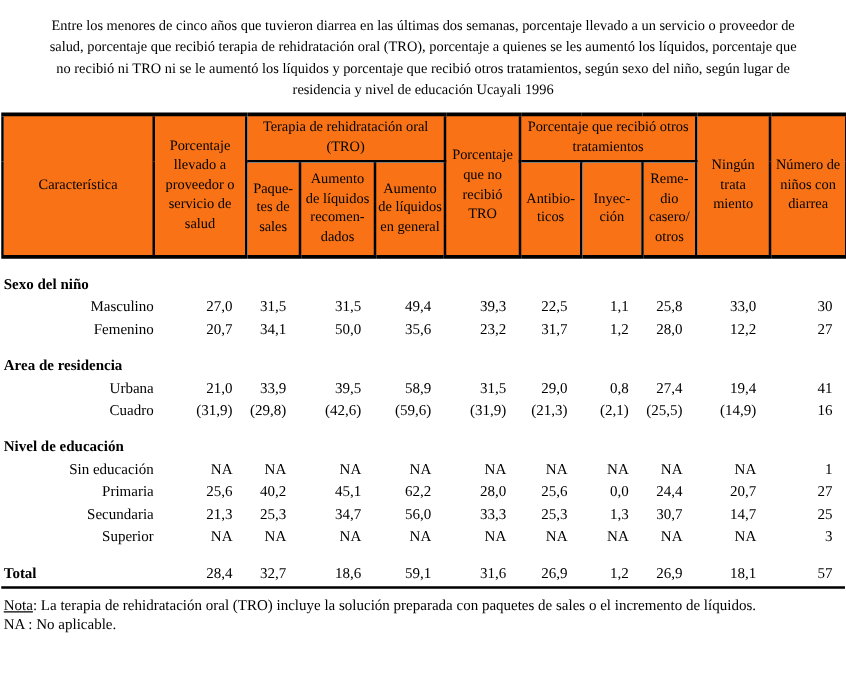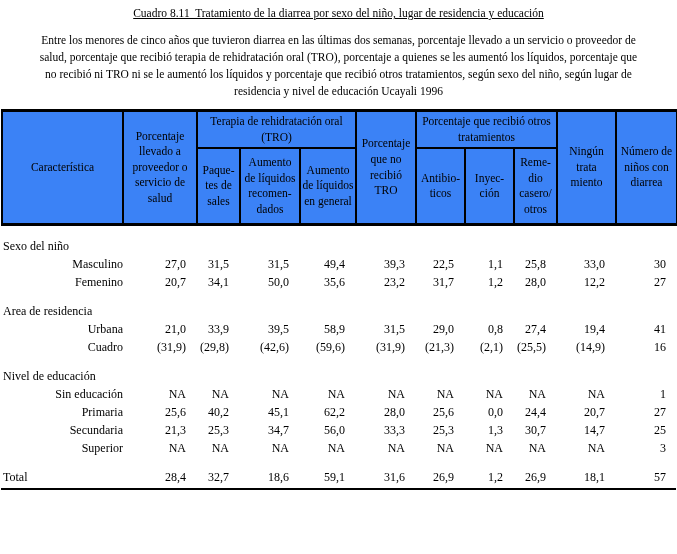--- a/index.html
+++ b/index.html
@@ -27,21 +27,21 @@
     line-height: 17px;
   }
 
   table.data {
     border-collapse: collapse;
     table-layout: fixed;
     width: 675px;
     margin: 9px 0 0 1px;
   }
   thead th {
-    background: #3b82f6;
+    background: #f97316;
     border: 2px solid #000000;
     font-weight: normal;
     font-size: 11.5px;
     line-height: 1.35;
     padding: 2px 1px;
     text-align: center;
     vertical-align: middle;
     overflow: hidden;
   }
   thead tr.r1 th { border-top: 3px solid #000000; }
@@ -53,40 +53,39 @@
     border: none;
     font-size: 12px;
     padding: 0;
     white-space: nowrap;
     overflow: hidden;
   }
   tbody tr.gap td { height: 11px; }
   tbody tr.r td, tbody tr.g td, tbody tr.t td { height: 18px; vertical-align: middle; }
   td.lbl { text-align: left; padding-left: 1px; }
   td.lbl.ind { padding-left: 10px; text-align: right; }
-  td.lbl.b { font-weight: normal; }
+  td.lbl.b { font-weight: bold; }
   td.num { text-align: right; padding-right: 11px; }
 
   .rule {
     width: 675px;
     margin: 2px 0 0 1px;
     border-top: 2px solid #000000;
     height: 0;
   }
   .footnotes { margin: 6px 0 0 3px; font-size: 12px; }
   .footnote { line-height: 14.5px; white-space: nowrap; }
   .footnote sup { font-size: 9px; line-height: 0; }
   .footnote u { text-decoration: underline; }
 </style>
 </head>
 <body>
 
 <div class="page">
 
-  <div class="title">Cuadro 8.11  Tratamiento de la diarrea por sexo del niño, lugar de residencia y educación</div>
 
   <div class="intro">Entre los menores de cinco años que tuvieron diarrea en las últimas dos semanas, porcentaje llevado a un servicio o proveedor de salud, porcentaje que recibió terapia de rehidratación oral (TRO), porcentaje a quienes se les aumentó los líquidos, porcentaje que no recibió ni TRO ni se le aumentó los líquidos y porcentaje que recibió otros tratamientos, según sexo del niño, según lugar de residencia y nivel de educación Ucayali 1996</div>
 
   <table class="data">
     <colgroup>
       <col style="width:121px">
         <col style="width:74px">
         <col style="width:43px">
       <col style="width:60px">
         <col style="width:56px">
@@ -254,15 +253,17 @@
           <td class="num">26,9</td>
           <td class="num">18,1</td>
           <td class="num">57</td>
         </tr>
       </tbody>
   </table>
 
   <div class="rule"></div>
 
   <div class="footnotes">
+      <div class="footnote"><u>Nota</u>: La terapia de rehidratación oral (TRO) incluye la solución preparada con paquetes de sales o el incremento de líquidos.</div>
+      <div class="footnote">NA : No aplicable.</div>
     </div>
 
 </div>
 
 </body></html>

